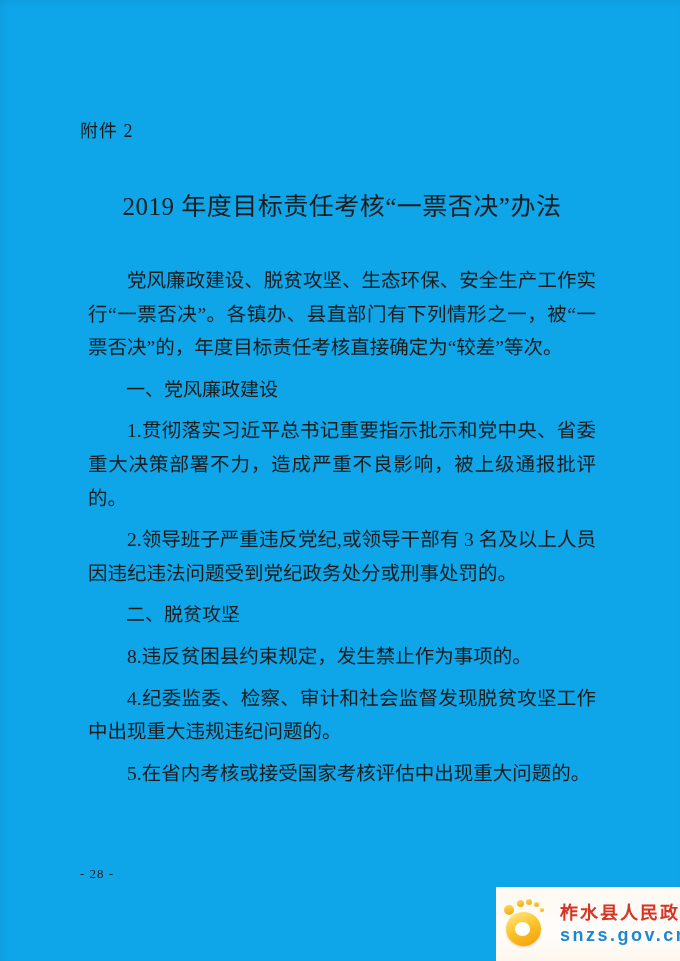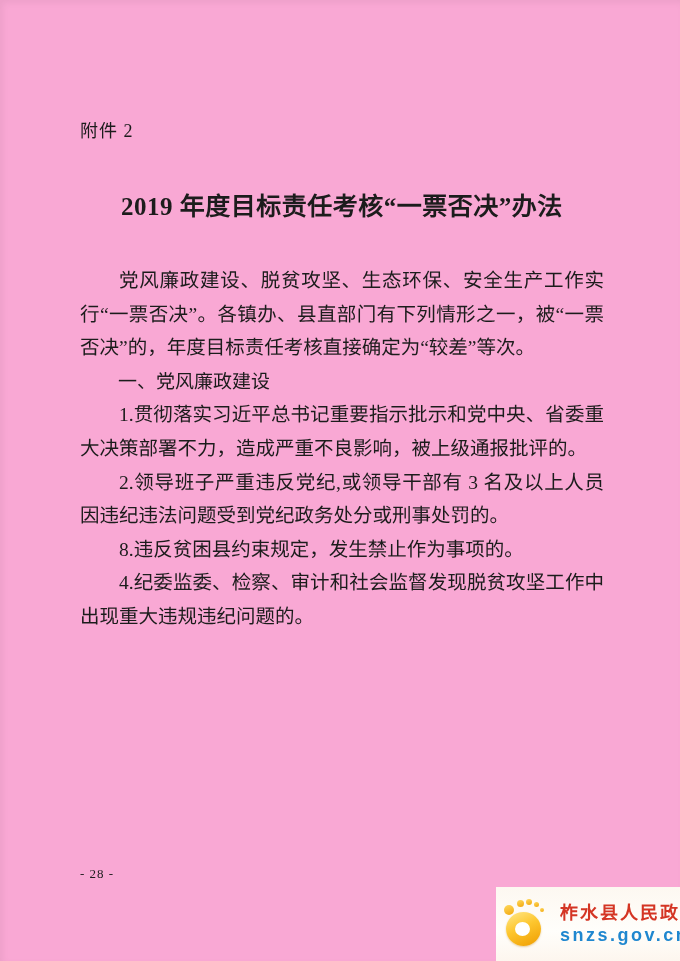--- a/index.html
+++ b/index.html
@@ -8,50 +8,50 @@
     height: 961px;
     position: relative;
     background: #ffffff;
     overflow: hidden;
     font-family: "Liberation Serif", "DejaVu Serif", serif;
     color: #1c1c1c;
   }
   .page {
     position: absolute;
     inset: 0;
-    background: #f9a8d4;
+    background: #0ea5e9;
     box-shadow: inset 3px 3px 6px rgba(0,0,0,0.05);
   }
   .content {
     position: absolute;
     left: 80px;
     top: 116px;
     width: 524px;
   }
   .attachment-label {
     font-size: 18px;
     letter-spacing: 1px;
   }
   .doc-title {
     margin: 44px 0 0 0;
     text-align: center;
     font-size: 25px;
-    font-weight: bold;
+    font-weight: normal;
     letter-spacing: 0.5px;
     white-space: nowrap;
     font-family: "Liberation Serif", "DejaVu Serif", serif;
   }
   .body-text {
     margin-top: 42px;
     font-size: 19.5px;
     line-height: 33.6px;
     text-align: justify;
   }
   .body-text p {
-    margin: 0;
+    margin: 8px;
     text-indent: 2em;
   }
   .section-heading {
     margin: 0;
     text-indent: 2em;
     font-weight: normal;
     font-family: "Liberation Sans", "DejaVu Sans", sans-serif;
     font-size: 19px;
   }
   .page-number {
@@ -142,27 +142,29 @@
     <div class="body-text">
 
       <p>党风廉政建设、脱贫攻坚、生态环保、安全生产工作实行“一票否决”。各镇办、县直部门有下列情形之一，被“一票否决”的，年度目标责任考核直接确定为“较差”等次。</p>
 
       <p class="section-heading">一、党风廉政建设</p>
 
       <p>1.贯彻落实习近平总书记重要指示批示和党中央、省委重大决策部署不力，造成严重不良影响，被上级通报批评的。</p>
 
       <p>2.领导班子严重违反党纪,或领导干部有 3 名及以上人员因违纪违法问题受到党纪政务处分或刑事处罚的。</p>
 
+      <p class="section-heading">二、脱贫攻坚</p>
 
 
 
       <p>8.违反贫困县约束规定，发生禁止作为事项的。</p>
 
       <p>4.纪委监委、检察、审计和社会监督发现脱贫攻坚工作中出现重大违规违纪问题的。</p>
 
+      <p>5.在省内考核或接受国家考核评估中出现重大问题的。</p>
 
     </div>
   </div>
 
   <div class="page-number">- 28 -</div>
 
   <div class="footer-logo">
     <div class="foot-icon">
       <span class="toe toe1"></span>
       <span class="toe toe2"></span>

